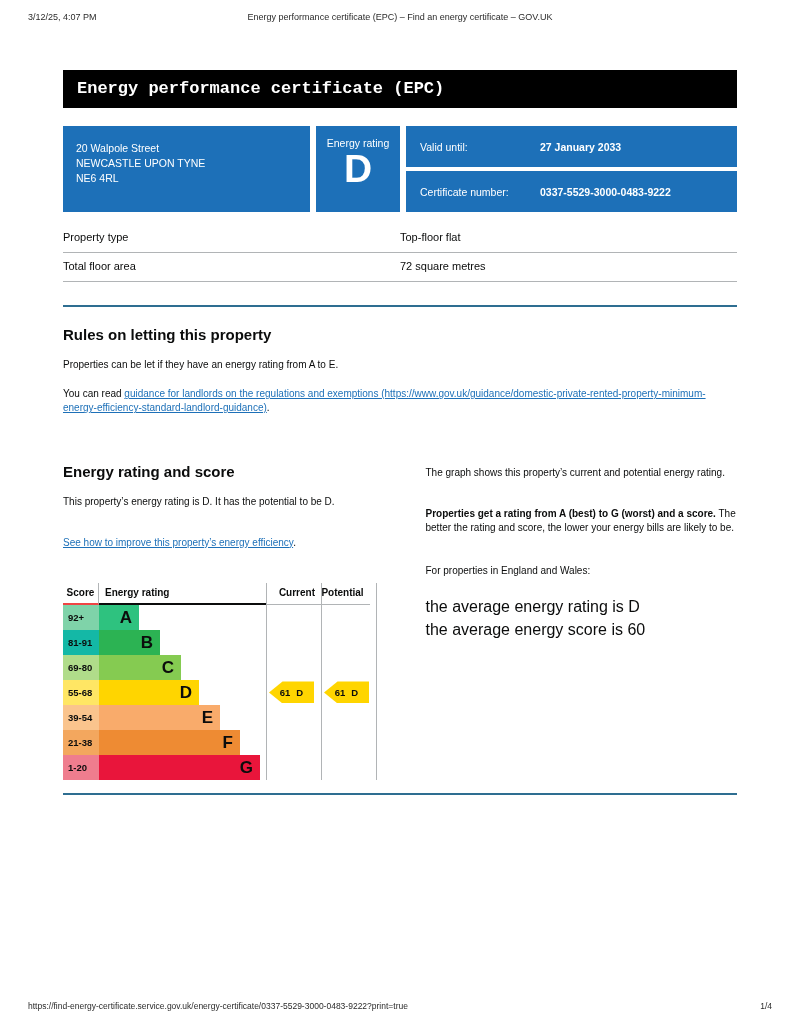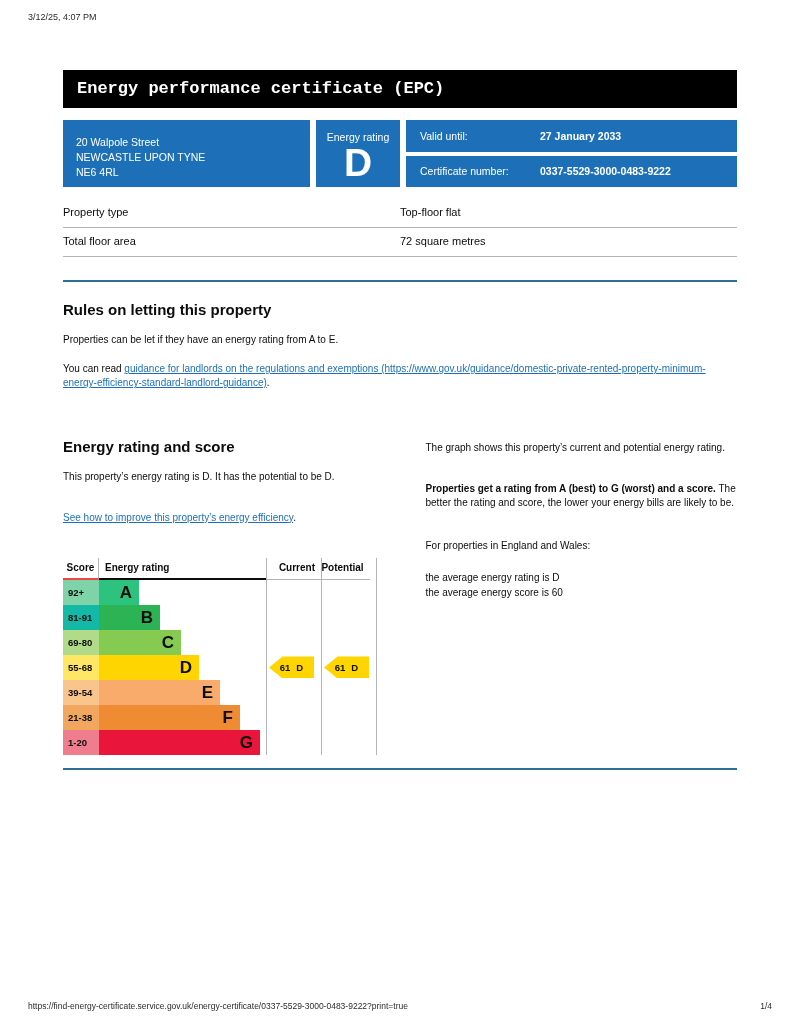--- a/index.html
+++ b/index.html
@@ -13,21 +13,21 @@
   .ph-time { position:absolute; left:0; top:0; }
   .ph-title { position:absolute; left:0; right:0; top:0; text-align:center; }
   .print-footer { position:absolute; top:1001px; left:28px; right:28px; font-size:8.5px; color:#2b2b2b; }
   .pf-url { position:absolute; left:0; top:0; }
   .pf-page { position:absolute; right:0; top:0; }
 
   .content { position:absolute; top:70px; left:63px; width:674px; }
 
   .banner { background:#000; color:#fff; font-size:17px; font-weight:bold; padding:9px 14px 10px;font-family:Liberation Mono, monospace; }
 
-  .summary-row { display:flex; gap:6px; margin-top:12px; height:67px; }
+  .summary-row { display:flex; gap:6px; margin-top:18px; height:86px; }
   .blue-box { background:#1d70b8; color:#fff; }
   .address-box { width:247px; padding:15px 13px; font-size:10.5px; line-height:1.45; }
   .rating-box { width:84px; text-align:center; font-size:10.5px; padding-top:11px; }
   .rating-letter { font-size:39px; font-weight:bold; line-height:1.05; }
   .validity-col { flex:1; display:flex; flex-direction:column; gap:4px; }
   .validity-box { flex:1; display:flex; align-items:center; font-size:10.5px; padding:0 14px; }
   .v-label { width:120px; }
   .v-value { font-weight:bold; }
 
   .prop-table { margin-top:12px; font-size:11px; }
@@ -40,21 +40,21 @@
   p { font-size:10px; line-height:1.42; margin-top:15px; }
   a { color:#1d70b8; text-decoration:underline; cursor:pointer; }
 
   .two-col { display:flex; margin-top:47px; }
   .col-left { width:336px; }
   .col-right { width:312px; margin-left:27px; }
   .col-right p:first-child { margin-top:3px; }
   .p-gap { margin-top:27px; }
   .p-gap2 { margin-top:29px; }
   .avg-lines { margin-top:18px; }
-  .avg-lines div { font-size:10px; line-height:1.42; }
+  .avg-lines div { font-size:16px; line-height:1.42; }
 
   
   .epc { margin-top:33px; width:313px; position:relative; }
   .epc-header { display:flex; height:22px; font-size:10px; font-weight:bold; }
   .h-score { width:36px; text-align:center; border-right:1px solid #b1b4b6; border-bottom:2px solid #ef4444; padding-top:4px; }
   .h-rating { width:167px; padding:4px 0 0 6px; border-bottom:2px solid #0b0c0c; }
   .h-current { width:49px; text-align:right; padding-top:4px; border-bottom:1px solid #b1b4b6; }
   .h-potential { width:55px; text-align:center; padding-top:4px; border-bottom:1px solid #b1b4b6; }
   .epc-row { display:flex; height:25px; }
   .score-cell { width:36px; display:flex; align-items:center; padding-left:5px; font-size:9.5px; font-weight:bold; }
@@ -64,20 +64,21 @@
     display:flex; align-items:center; justify-content:center; gap:6px;
     font-size:9.5px; font-weight:bold;
     clip-path:polygon(0 50%, 30% 0, 100% 0, 100% 100%, 30% 100%); }
   .rule-after-chart { margin-top:13px; }
 </style>
 </head>
 <body>
 
 <div class="print-header">
   <span class="ph-time">3/12/25, 4:07 PM</span>
+  <span class="ph-title">Energy performance certificate (EPC) – Find an energy certificate – GOV.UK</span>
 </div>
 
 <div class="content">
 
   <div class="banner">Energy performance certificate (EPC)</div>
 
   <div class="summary-row">
     <div class="blue-box address-box">
       <div>20 Walpole Street</div>
       <div>NEWCASTLE UPON TYNE</div>

